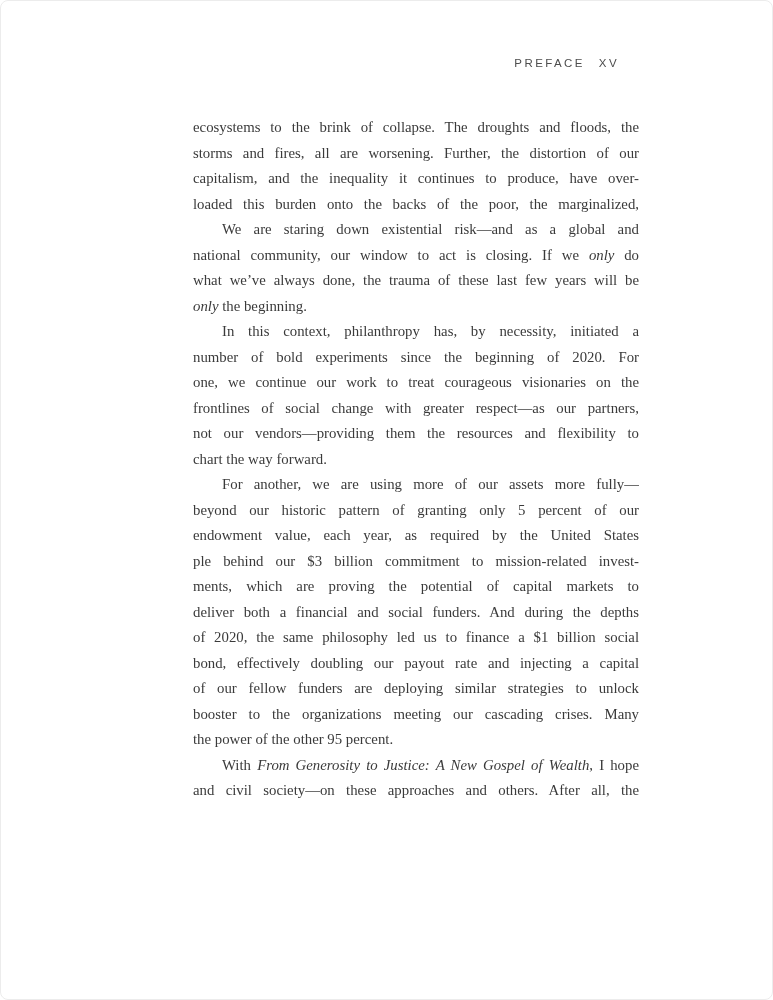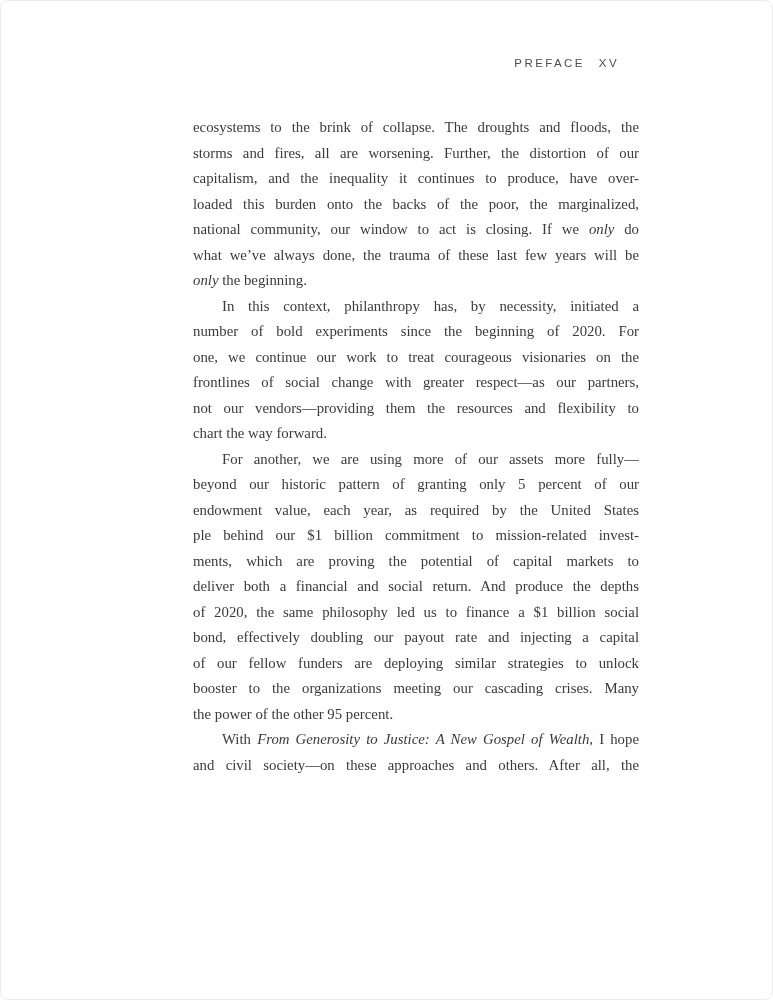--- a/index.html
+++ b/index.html
@@ -66,35 +66,36 @@
 
 <div class="page">
   <div class="running-head">
     <span>PREFACE</span><span class="pagenum">XV</span>
   </div>
   <div class="text-block">
       <div class="line"><span>ecosystems to the brink of collapse. The droughts and floods, the</span></div>
       <div class="line"><span>storms and fires, all are worsening. Further, the distortion of our</span></div>
       <div class="line"><span>capitalism, and the inequality it continues to produce, have over-</span></div>
       <div class="line"><span>loaded this burden onto the backs of the poor, the marginalized,</span></div>
+      <div class="line indent"><span>We are staring down existential risk—and as a global and</span></div>
       <div class="line"><span>national community, our window to act is closing. If we </span><span class="italic">only</span><span> do</span></div>
       <div class="line"><span>what we’ve always done, the trauma of these last few years will be</span></div>
       <div class="line par-end"><span class="italic">only</span><span> the beginning.</span></div>
       <div class="line indent"><span>In this context, philanthropy has, by necessity, initiated a</span></div>
       <div class="line"><span>number of bold experiments since the beginning of 2020. For</span></div>
       <div class="line"><span>one, we continue our work to treat courageous visionaries on the</span></div>
       <div class="line"><span>frontlines of social change with greater respect—as our partners,</span></div>
       <div class="line"><span>not our vendors—providing them the resources and flexibility to</span></div>
       <div class="line par-end"><span>chart the way forward.</span></div>
       <div class="line indent"><span>For another, we are using more of our assets more fully—</span></div>
       <div class="line"><span>beyond our historic pattern of granting only 5 percent of our</span></div>
       <div class="line"><span>endowment value, each year, as required by the United States</span></div>
-      <div class="line"><span>ple behind our $1 billion commitment to mission-related invest-</span></div>
+      <div class="line"><span>ple behind our $3 billion commitment to mission-related invest-</span></div>
       <div class="line"><span>ments, which are proving the potential of capital markets to</span></div>
-      <div class="line"><span>deliver both a financial and social return. And produce the depths</span></div>
+      <div class="line"><span>deliver both a financial and social funders. And during the depths</span></div>
       <div class="line"><span>of 2020, the same philosophy led us to finance a $1 billion social</span></div>
       <div class="line"><span>bond, effectively doubling our payout rate and injecting a capital</span></div>
       <div class="line"><span>of our fellow funders are deploying similar strategies to unlock</span></div>
       <div class="line"><span>booster to the organizations meeting our cascading crises. Many</span></div>
       <div class="line par-end"><span>the power of the other 95 percent.</span></div>
       <div class="line indent"><span>With </span><span class="italic">From Generosity to Justice: A New Gospel of Wealth</span><span>, I hope</span></div>
       <div class="line"><span>and civil society—on these approaches and others. After all, the</span></div>
     </div>
 </div>
 

